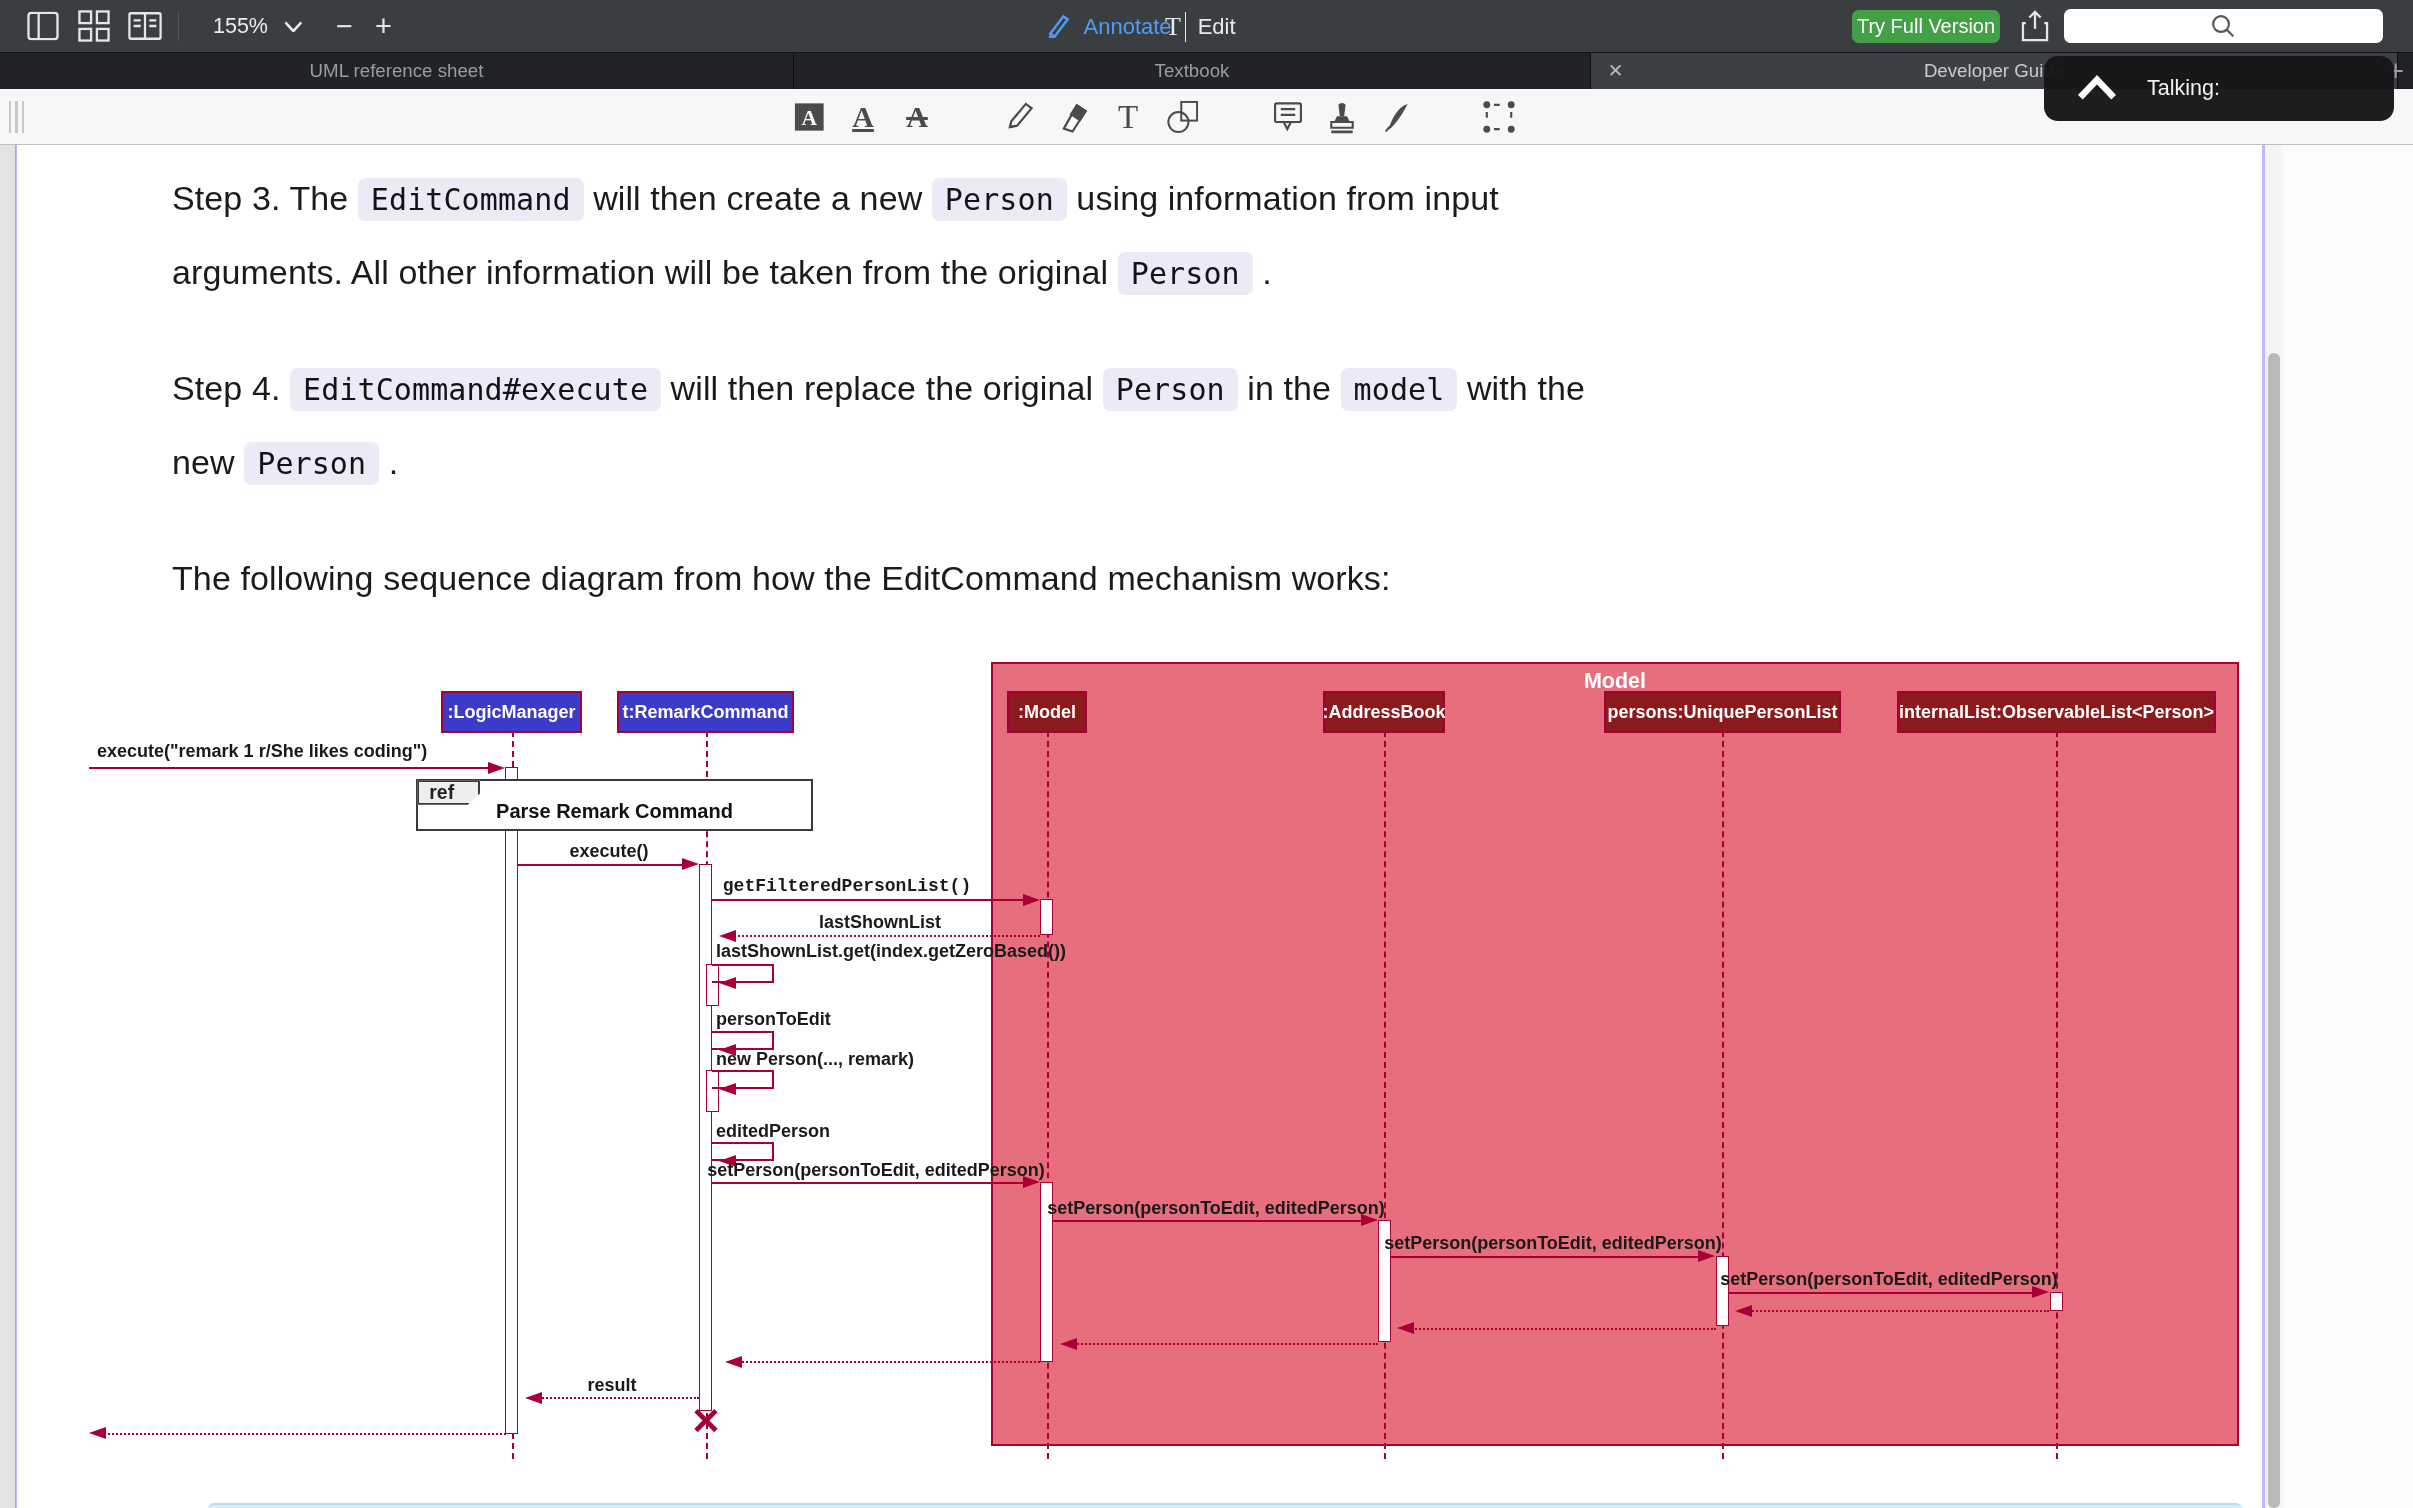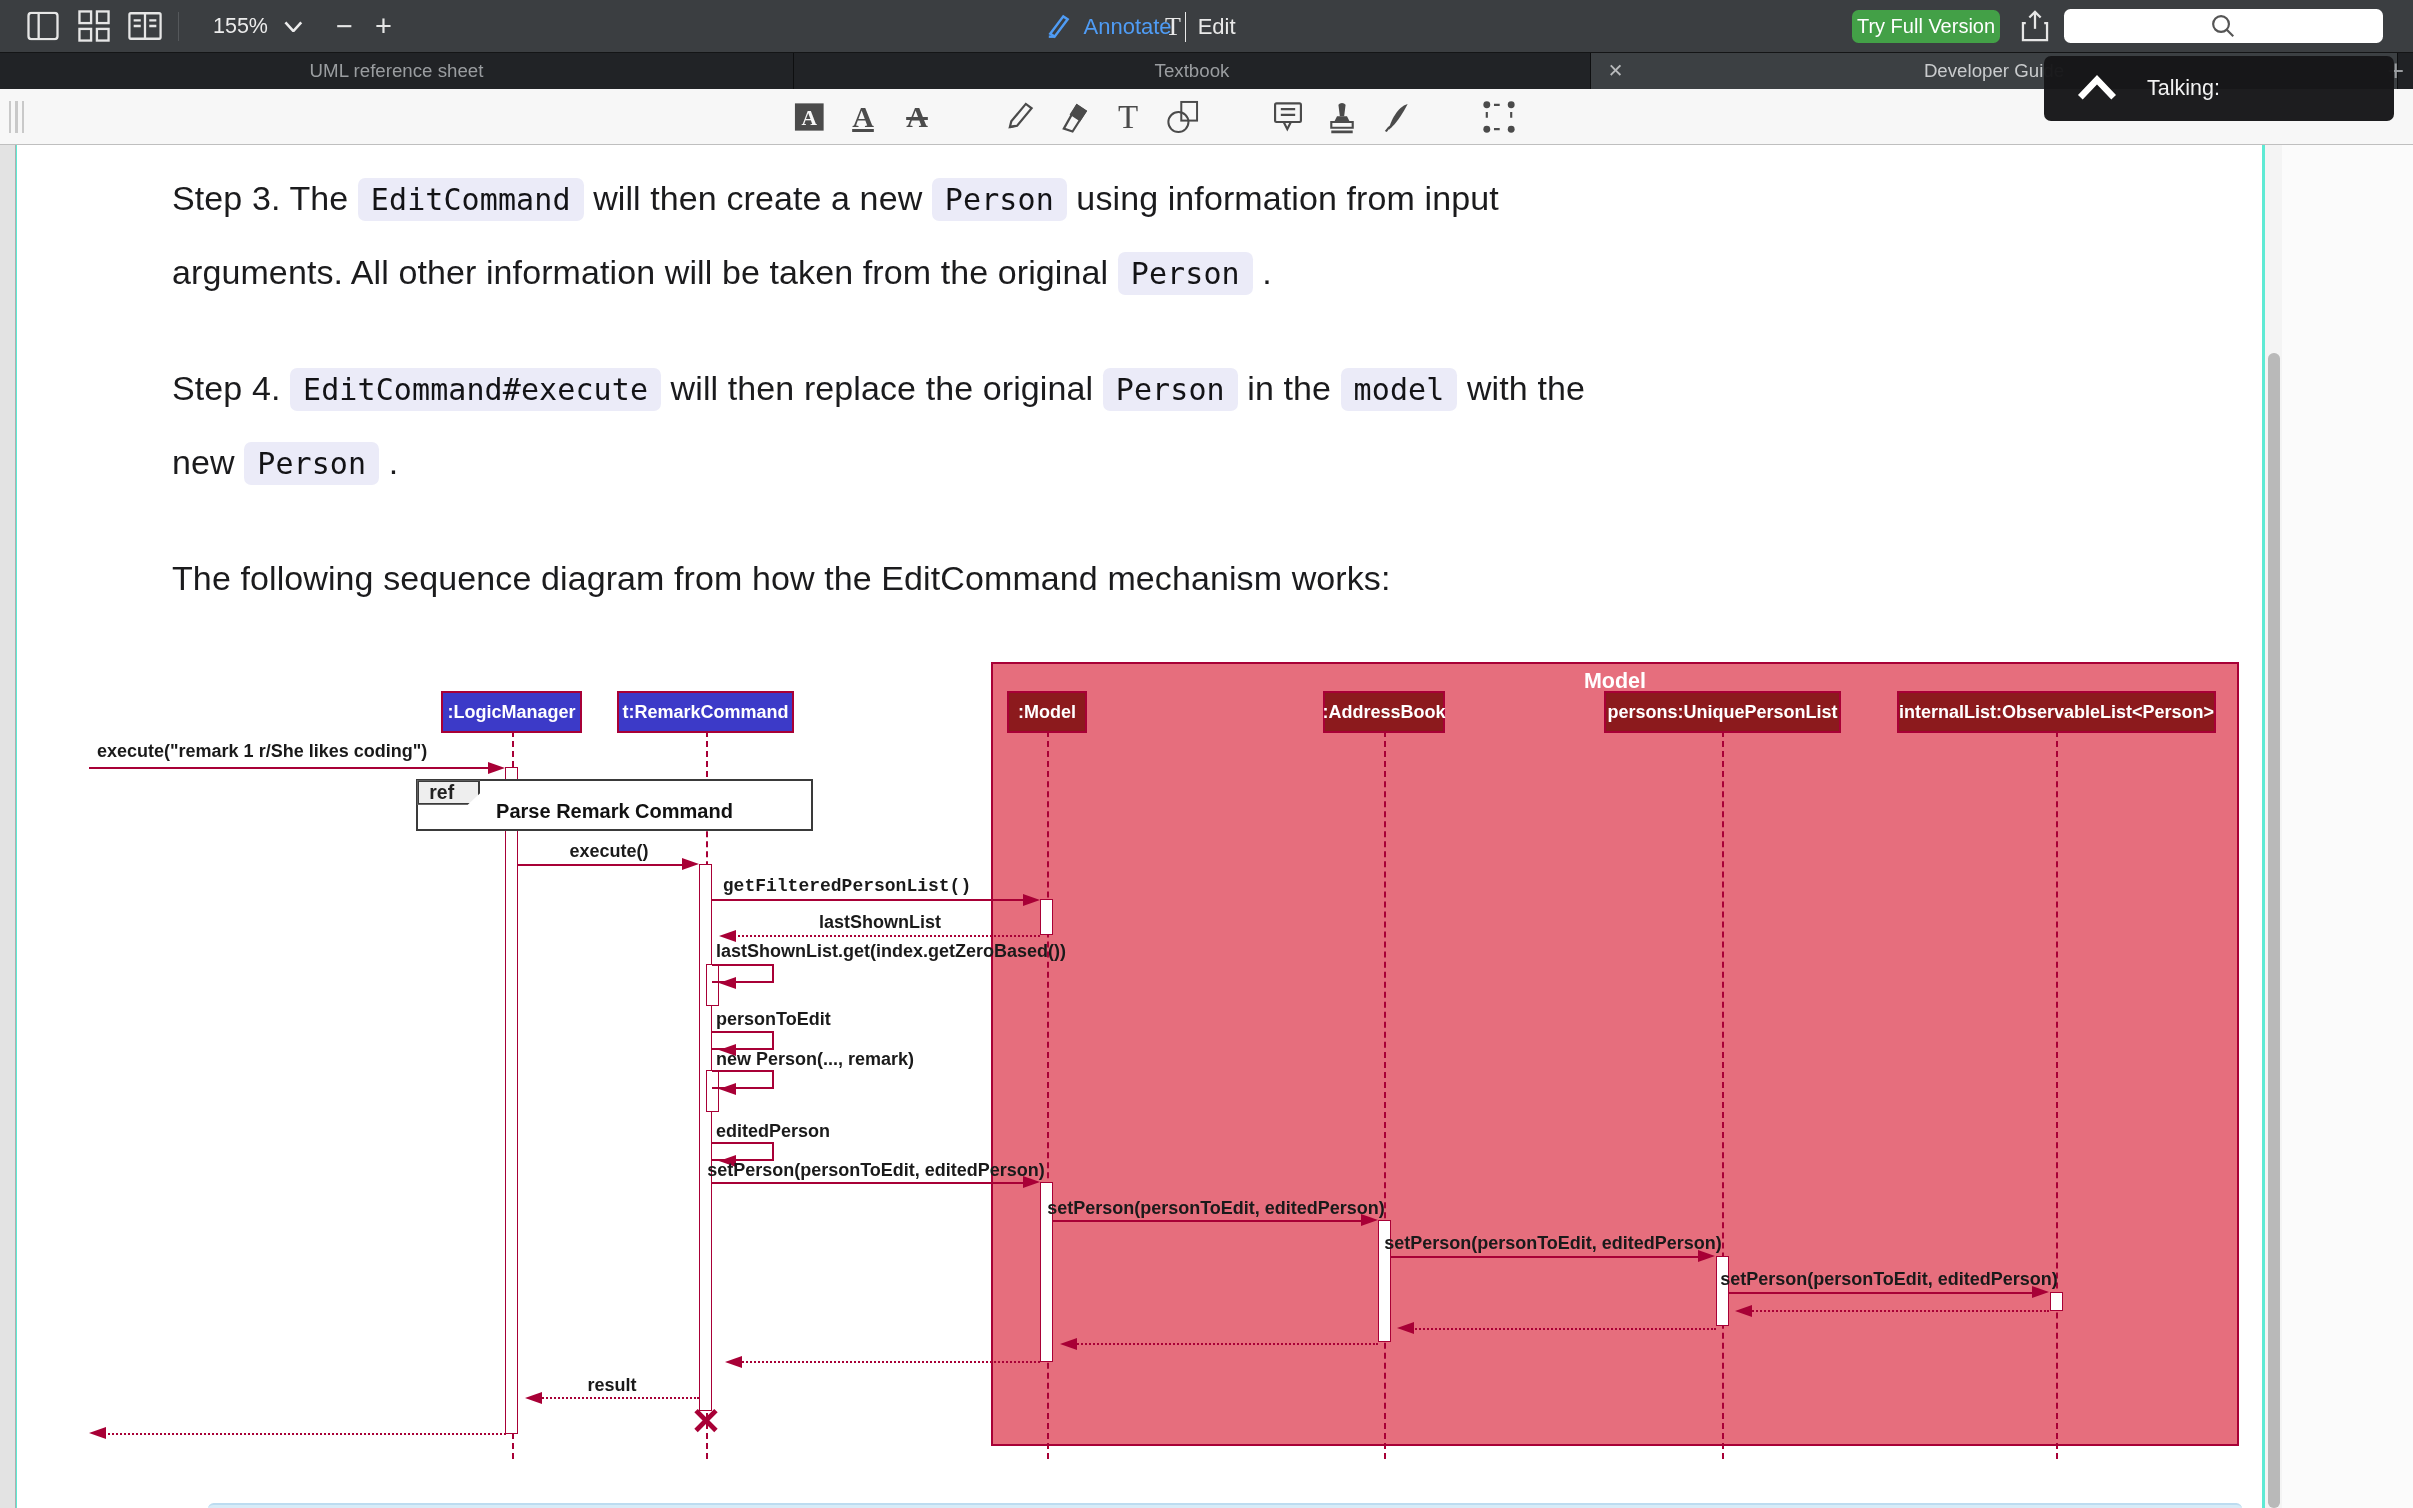--- a/index.html
+++ b/index.html
@@ -44,21 +44,21 @@
   
   #anno-toolbar { position:absolute; left:0; top:89px; width:2413px; height:56px;
                   background:#f7f7f7; border-bottom:1.4px solid #bfbfbf; }
   #grip { position:absolute; left:8.6px; top:11.5px; display:flex; gap:3.6px; }
   #grip span { width:2.9px; height:32px; background:#c9c9c9; display:block; }
   .anno-icon { position:absolute; top:50%; transform:translate(-50%,-50%); color:#4b4b4b;
                display:flex; align-items:center; justify-content:center; }
   .glyphA { font-size:30px; font-weight:bold; color:#4b4b4b; font-family:"Liberation Serif",serif; }
 
   
-  #doc-area { position:absolute; left:0; top:145px; width:2282px; height:1363px; background:#5eead4; }
+  #doc-area { position:absolute; left:0; top:145px; width:2282px; height:1363px; background:#c4b5fd; }
   #gutter { position:absolute; left:0; top:0; width:16px; height:1363px; background:#e3e3e3;
             border-right:1.4px solid #aeaeae; }
   #page { position:absolute; left:17px; top:0; width:2245px; height:1363px; background:#ffffff; }
   #scrollbar { position:absolute; right:0; top:0; width:17px; height:1363px; background:#f4f4f4; }
   #scroll-thumb { position:absolute; right:2.2px; top:208px; width:11.5px; height:1155px;
                   background:#b9b9b9; border-radius:5.7px; }
 
   .docp { position:absolute; left:155px; width:2090px; font-size:34px; color:#1b1b1d;
           line-height:73px; letter-spacing:0.1px; }
   .codechip { font-family:"DejaVu Sans Mono", monospace; font-size:30px; background:#ebebf8;
@@ -96,21 +96,21 @@
   .msg-label.c { transform:translateX(-50%); }
   .selfloop { position:absolute; width:62px; height:18.7px; border:2.2px solid #a80036;
               border-left:none; z-index:5; }
   .destroyX { position:absolute; color:#a80036; font-size:37px; font-weight:bold;
               transform:translate(-50%,-50%); z-index:6; }
   #note-strip { position:absolute; left:191px; top:1358px; width:2034px; height:7.2px;
                 background:#d8ecf8; border-top:2.2px solid #bcdcf0; border-radius:5.7px 5.7px 0 0; }
 
   
   #talking-overlay { position:absolute; left:2044px; top:56px; width:350px; height:65px;
-                     background:rgba(22,22,24,0.97); border-radius:7px; z-index:50;
+                     background:rgba(22,22,24,0.97); border-radius:14px; z-index:50;
                      display:flex; align-items:center; }
   #talking-overlay .label { color:#f2f2f2; font-size:21.5px; margin-left:29px; }
 </style>
 </head>
 <body>
 
 <div id="main-toolbar">
   <span class="tb-icon" style="left:27px">
     <svg width="32" height="29" viewBox="0 0 22 20" fill="none" stroke="#e6e6e6" stroke-width="1.6">
         <rect x="1" y="1" width="20" height="18" rx="2"></rect>

